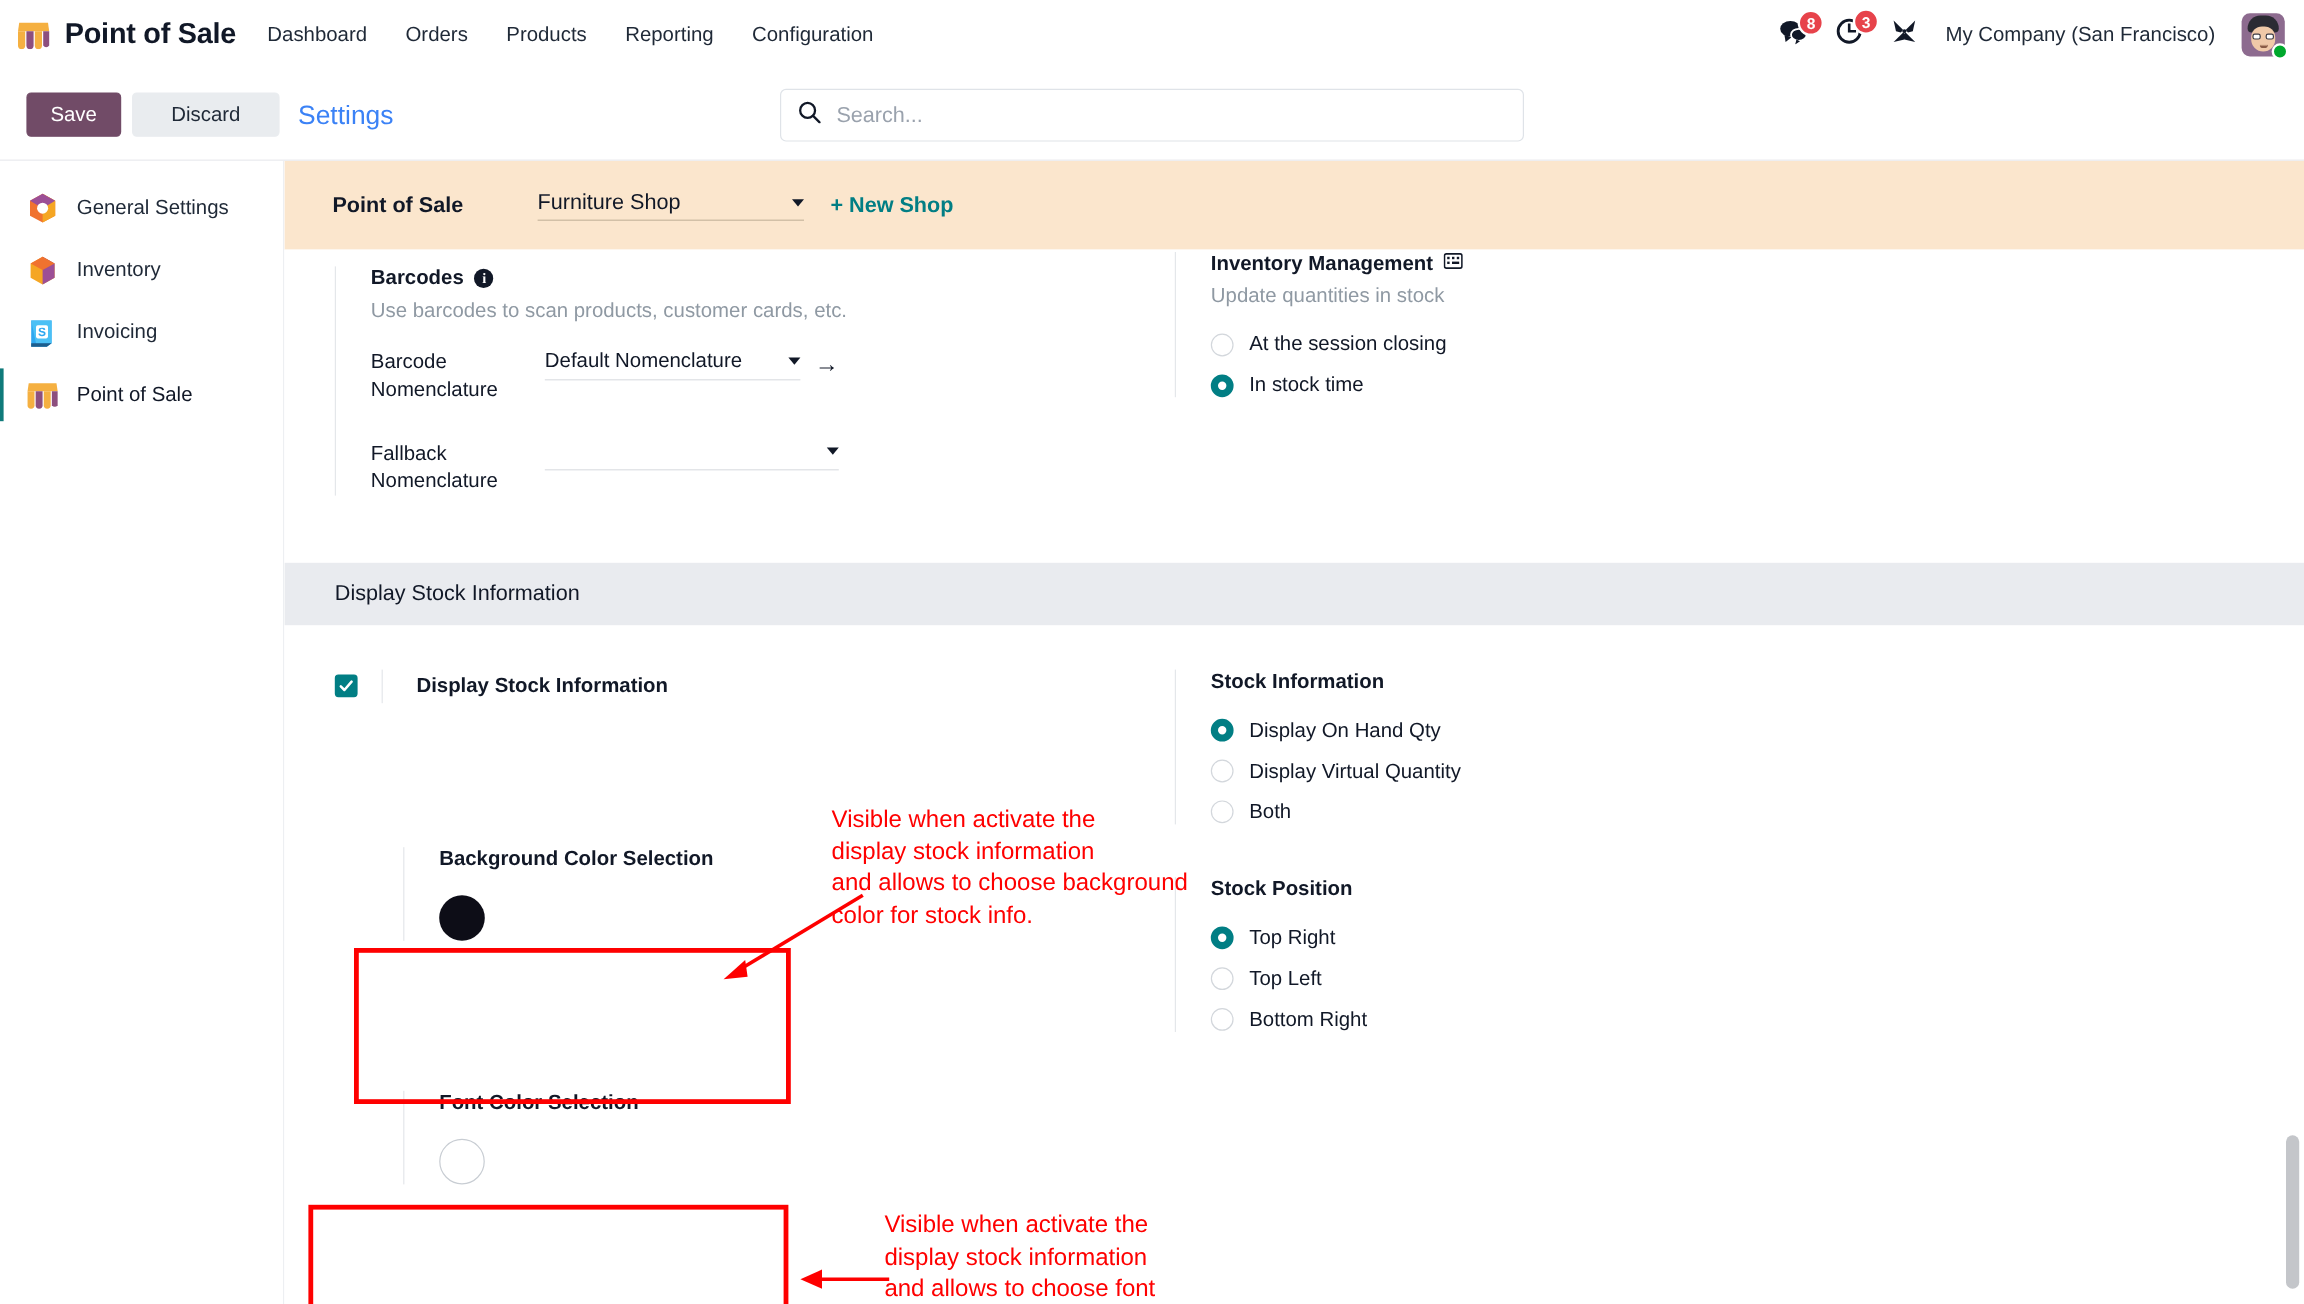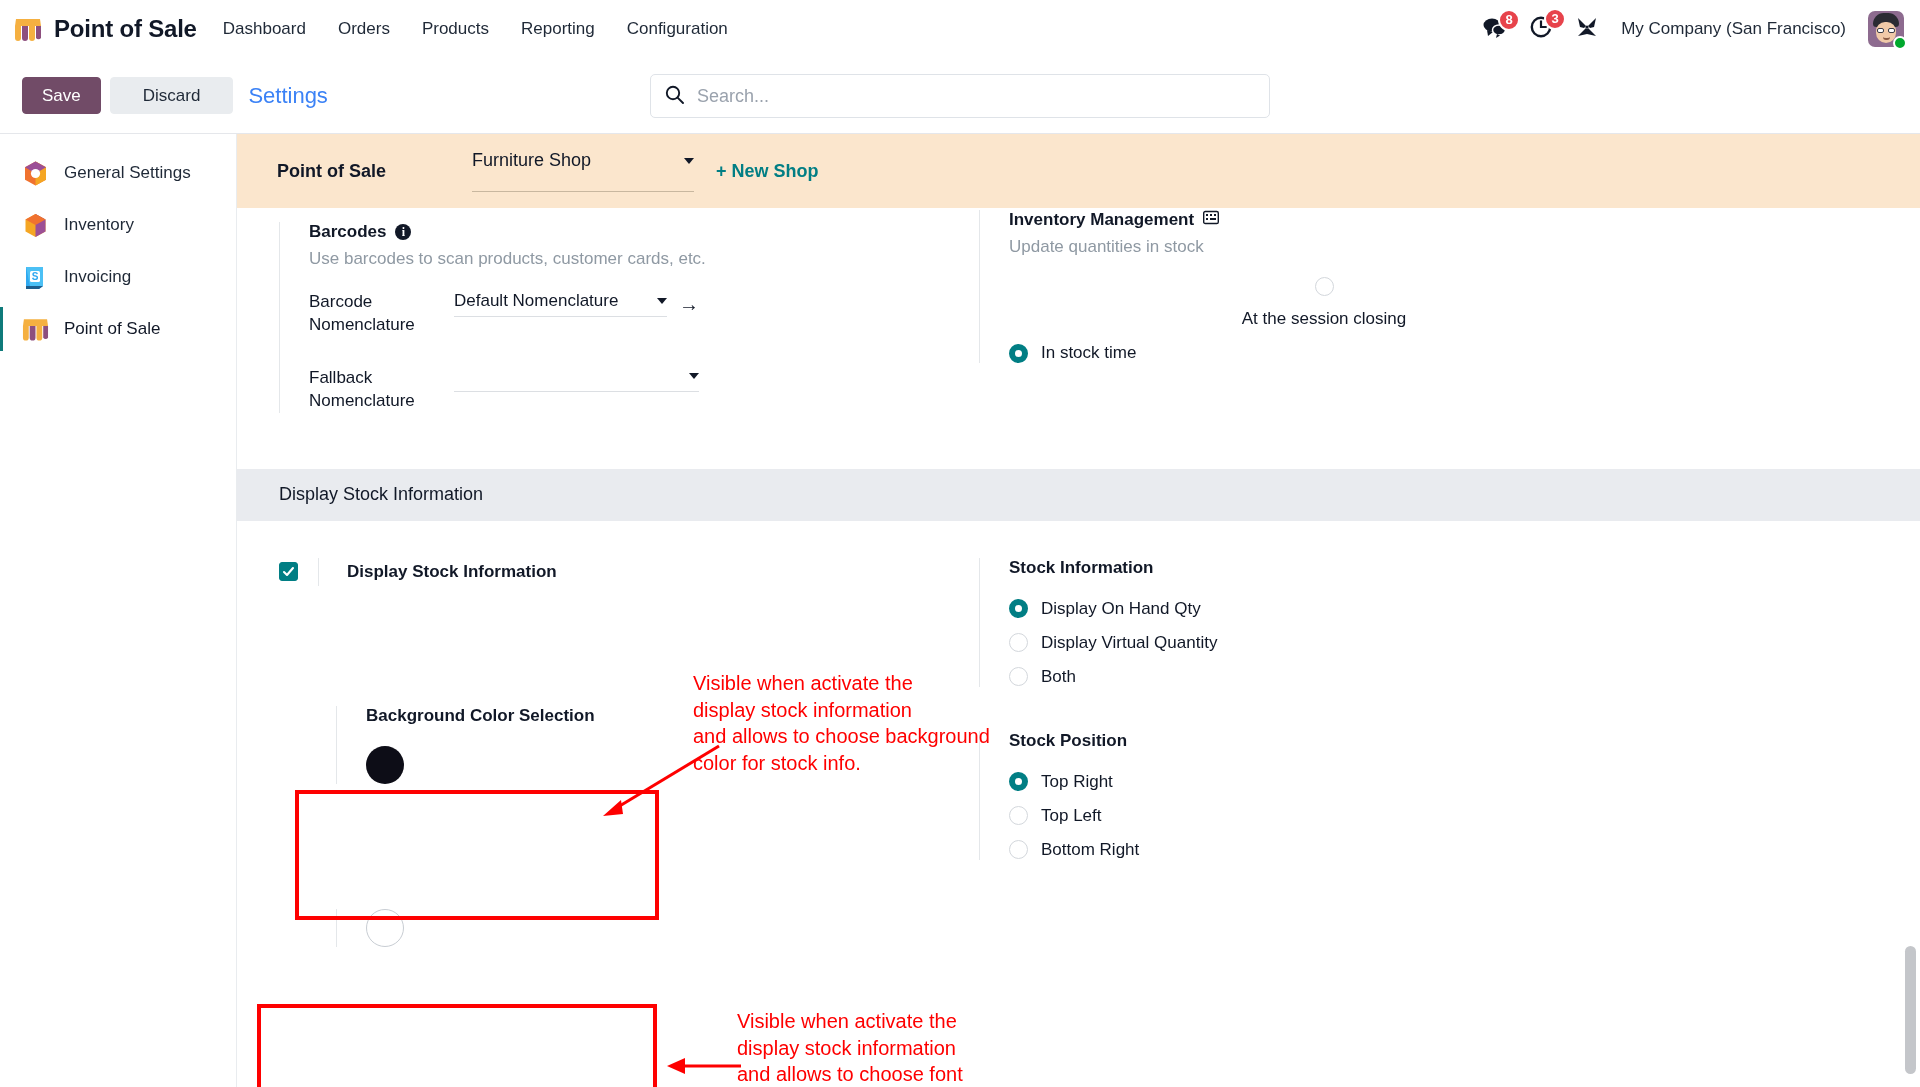--- a/index.html
+++ b/index.html
@@ -120,24 +120,24 @@
     width: 1683px; height: 953px;
     background: #ffffff; overflow: hidden;
   }
   .shop-banner {
     height: 74px; background: #fbe6cd;
     display: flex; align-items: center; gap: 0;
     padding-left: 40px;
   }
   .banner-label { font-size: 18px; font-weight: 700; color: #111827; }
   .shop-select {
-    margin-left: 86px; width: 222px;
+    margin-left: 62px; width: 222px;
     border-bottom: 1px solid #c8b79f;
     display: flex; align-items: center; justify-content: space-between;
-    padding-bottom: 20px; cursor: pointer;
+    padding-bottom: 4px; cursor: pointer;
   }
   .shop-select span { font-size: 18px; color: #111827; }
   .new-shop { margin-left: 22px; font-size: 18px; font-weight: 700; color: #017e84; cursor: pointer; }
 
   .content-scroll { position: relative; height: 879px; background: #ffffff; }
 
   .settings-row { display: flex; padding: 0 42px; }
   .col-left { width: 660px; position: relative; }
   .col-right { width: 660px; position: relative; margin-left: 40px; }
 
@@ -413,21 +413,21 @@
                 <rect x="3" y="4" width="2" height="2" fill="#111827"></rect>
                 <rect x="7" y="4" width="2" height="2" fill="#111827"></rect>
                 <rect x="11" y="4" width="2" height="2" fill="#111827"></rect>
                 <rect x="3" y="8" width="2" height="2" fill="#111827"></rect>
                 <rect x="7" y="8" width="6" height="2" fill="#111827"></rect>
               </svg>
             </span>
           </div>
           <div class="setting-help">Update quantities in stock</div>
 
-          <div class="radio-row" style="margin-top:20px;flex-direction:column;">
+          <div class="radio-row" style="margin-top:20px;">
             <span class="radio"></span>
             <span class="radio-label">At the session closing</span>
           </div>
           <div class="radio-row">
             <span class="radio checked"></span>
             <span class="radio-label">In stock time</span>
           </div>
         </div>
       </div>
     </div>
@@ -448,20 +448,21 @@
           <span class="cb-divider"></span>
           <span class="cb-label">Display Stock Information</span>
         </div>
 
         <div class="setting-block" style="margin-top:120px; margin-left:57px;">
           <div class="group-title">Background Color Selection</div>
           <div class="swatch-dark" style="margin-top:20px;"></div>
         </div>
 
         <div class="setting-block" style="margin-top:125px; margin-left:57px;">
+          <div class="group-title">Font Color Selection</div>
           <div class="swatch-light" style="margin-top:20px;"></div>
         </div>
 
       </div>
 
       <div class="col-right">
 
         <div class="setting-block">
           <div class="group-title">Stock Information</div>
           <div class="radio-row" style="margin-top:21px;">

